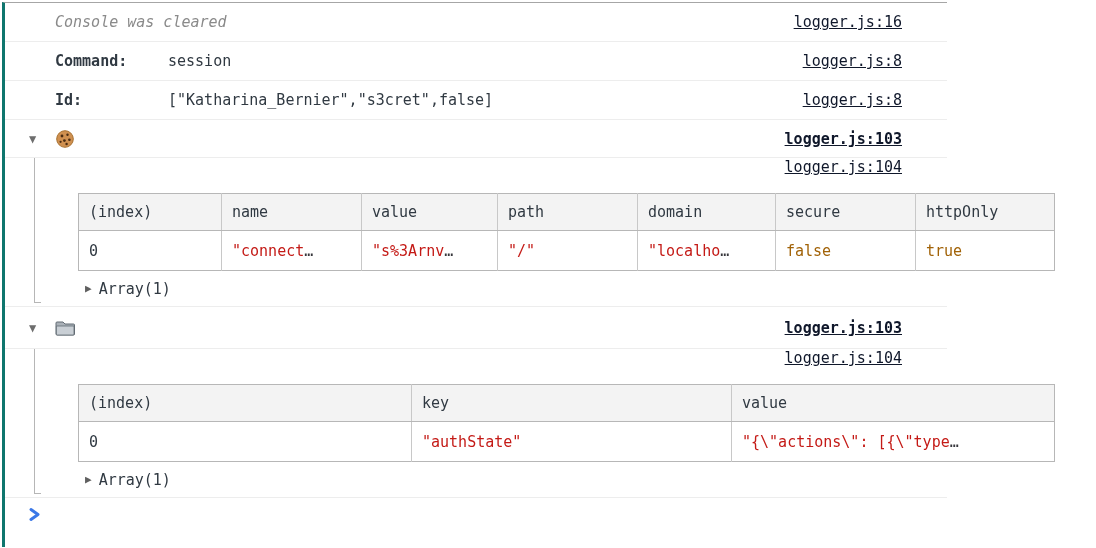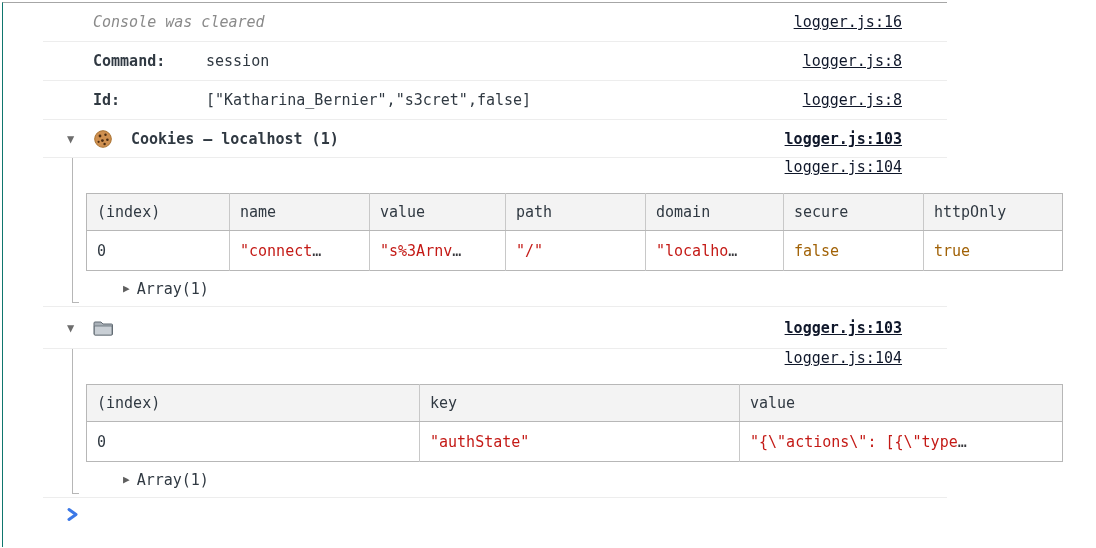--- a/index.html
+++ b/index.html
@@ -1,21 +1,21 @@
 <!DOCTYPE html>
 <html><head>
 <meta charset="utf-8">
 <style>
   * { margin:0; padding:0; box-sizing:border-box; }
   html,body { width:1096px; height:548px; background:#fff; overflow:hidden; }
   body { font-family:"DejaVu Sans Mono", monospace; font-size:15px; color:#303942; }
   .console {
     width:945px; height:545px; margin-left:2px; margin-top:2px;
-    border-top:1px solid #a6a6a6; border-left:1px solid #0f766e;
-    background:#fff; display:flex; flex-direction:column;padding-left:40px;
+    border-top:1px solid #a6a6a6; border-left:3px solid #0f766e;
+    background:#fff; display:flex; flex-direction:column;
   }
   .msg-row {
     display:flex; align-items:center;
     height:39px; border-bottom:1px solid #ededed;
     padding-left:50px; padding-right:45px; flex:0 0 auto;
   }
   .src-link {
     margin-left:auto; color:#0f172a; text-decoration:underline;
     cursor:pointer; white-space:nowrap;
   }
@@ -34,21 +34,21 @@
   .guide {
     position:absolute; left:29px; top:0; bottom:3px; width:7px;
     border-left:1px solid #b6b6b6; border-bottom:1px solid #b6b6b6;
   }
   .source-row {
     height:35px; display:flex; align-items:flex-start;
     padding-right:45px; justify-content:flex-end;
   }
   table.console-table {
     border-collapse:collapse; table-layout:fixed;
-    margin-left:43px; width:976px;
+    margin-left:73px; width:976px;
     border:1px solid #b7b7b7;
   }
   table.console-table th {
     background:#f3f3f3; font-weight:400; text-align:left;
     height:37px; padding-left:10px;
     border-bottom:1px solid #b7b7b7; border-right:1px solid #c8c8c8;
     overflow:hidden; white-space:nowrap;
   }
   table.console-table td {
     height:40px; padding-left:10px;
@@ -94,21 +94,20 @@
       <svg width="20" height="20" viewBox="0 0 20 20">
         <circle cx="10" cy="10" r="8.3" fill="#cf9050" stroke="#a9712f" stroke-width="1"></circle>
         <circle cx="7" cy="7" r="1.4" fill="#4a2c12"></circle>
         <circle cx="12.5" cy="5.8" r="1.2" fill="#4a2c12"></circle>
         <circle cx="14.4" cy="10.8" r="1.3" fill="#4a2c12"></circle>
         <circle cx="9.4" cy="11.6" r="1.4" fill="#4a2c12"></circle>
         <circle cx="5.6" cy="12.8" r="1.1" fill="#4a2c12"></circle>
         <circle cx="11.6" cy="15" r="1.2" fill="#4a2c12"></circle>
       </svg>
     </span>
-    <span>Cookies – localhost (1)</span>
     <a class="src-link bold">logger.js:103</a>
   </div>
 
   <div class="group-body">
     <div class="guide"></div>
 
     <div class="source-row">
       <a class="src-link">logger.js:104</a>
     </div>
 

